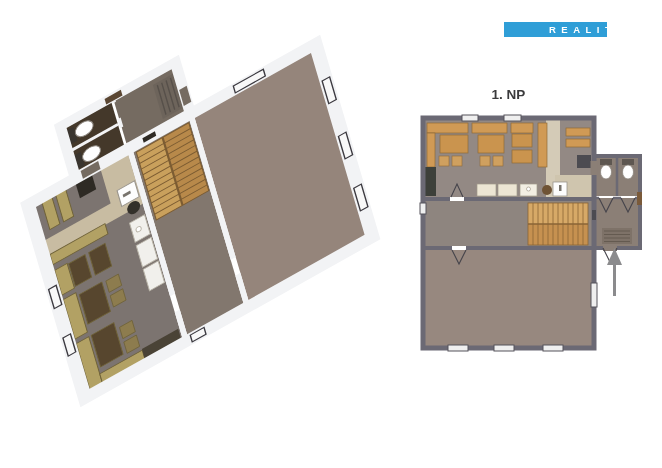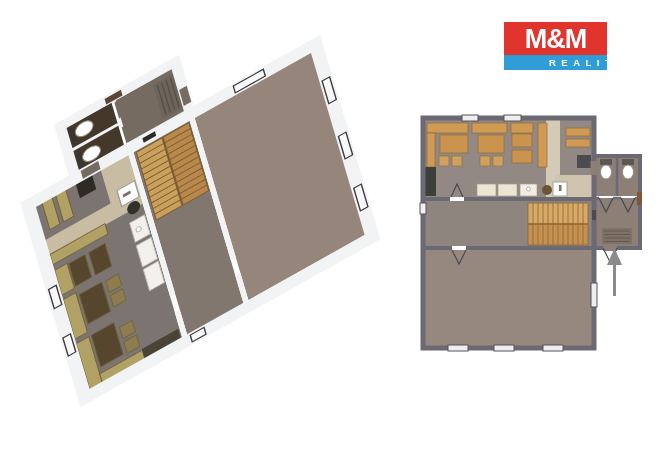--- a/index.html
+++ b/index.html
@@ -139,18 +139,18 @@
                 --counter:#f1f0ec;--counterEdge:#b9b4a8;--counter2:#f1f0ec;--barrel:#33302a;
                 --stairA:#c9a05c;--stairB:#b8894a;--stairLine:#7c5c32;--tank:#3a352f;
                 --mat:#6d645b;--matLine:#57504a;
                 --door:transparent;--arrow:transparent;
                 --win:#f8f8f8;--winEdge:#3c3a40;--annexwin:#5a4632;"></use>
 
     <use href="#plan-geom" xlink:href="#plan-geom" transform="translate(423,118)"></use>
   </svg>
 
   <div class="logo">
-    <div class="logo-red">M&amp;M</div>
     <div class="logo-blue">REALITY</div>
   </div>
 
+  <div class="floor-label">1. NP</div>
 
 </div>
 
 </body></html>

